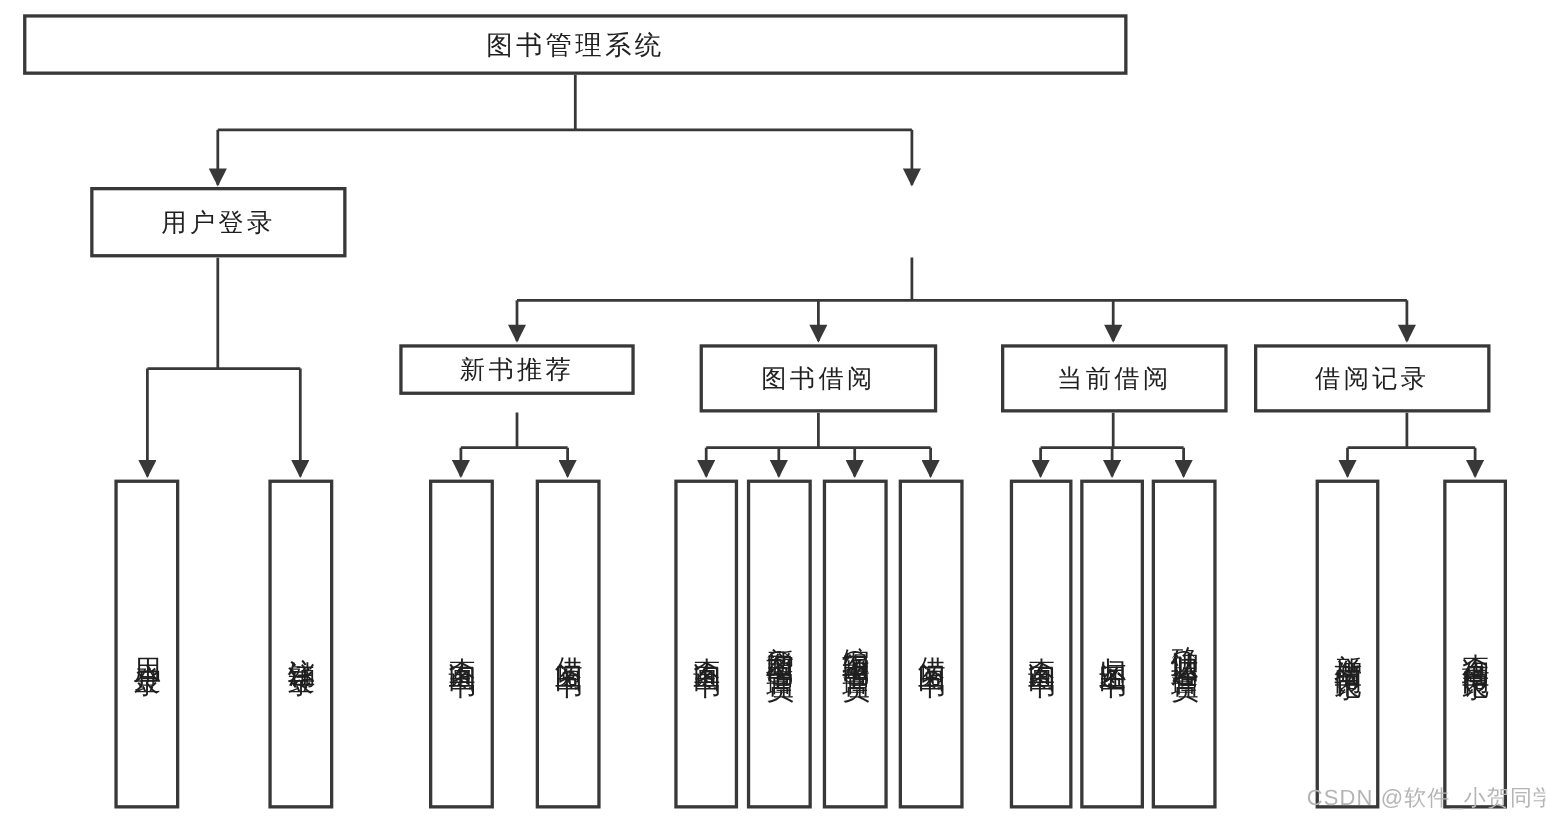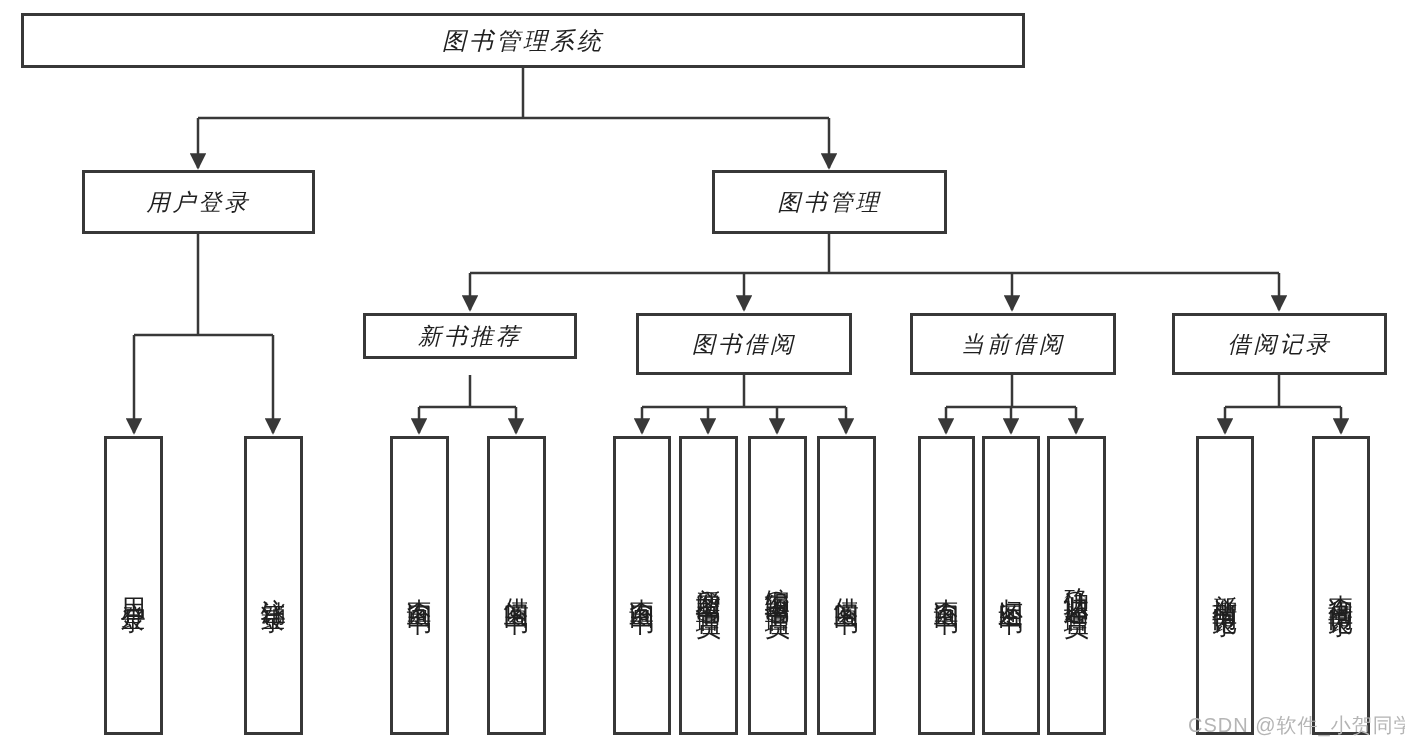--- a/index.html
+++ b/index.html
@@ -8,21 +8,21 @@
     background:#ffffff;
     font-family:"Liberation Sans","DejaVu Sans",sans-serif;
   }
   .connectors{position:absolute;left:0;top:0;width:1405px;height:747px;pointer-events:none;}
   .node{
     position:absolute;box-sizing:border-box;
     border:3px solid #383838;background:#ffffff;
     display:flex;align-items:center;justify-content:center;
     color:#1f1f1f;
   }
-  .h-node .lbl{font-size:23px;letter-spacing:3px;white-space:nowrap;font-style:italic;}
+  .h-node .lbl{font-size:23px;letter-spacing:3px;white-space:nowrap;}
   .root-node .lbl{font-size:24px;letter-spacing:3px;}
   .leaf{border-width:3px;}
   .leaf .lbl{
     writing-mode:vertical-rl;text-orientation:mixed;
     font-size:25px;line-height:1.05;letter-spacing:4px;
     white-space:nowrap;
   }
   .watermark{
     position:absolute;left:1188px;top:712px;
     font-size:20px;color:#b5b5b5;letter-spacing:1px;white-space:nowrap;
@@ -75,34 +75,31 @@
     <line x1="1341" y1="407" x2="1341" y2="433" stroke="#383838" stroke-width="2.5" marker-end="url(#arrow)"></line>
   </svg>
 
   <div class="node root-node h-node" style="left:21px;top:13px;width:1004px;height:55px">
     <span class="lbl">图书管理系统</span>
   </div>
 
   <div class="node h-node" style="left:82px;top:170px;width:233px;height:64px">
     <span class="lbl">用户登录</span>
   </div>
-  <div class="node h-node" style="left:712px;top:170px;width:235px;height:64px">
-    <span class="lbl">图书管理</span>
-  </div>
 
   <div class="node h-node" style="left:363px;top:313px;width:214px;height:46px">
     <span class="lbl">新书推荐</span>
   </div>
   <div class="node h-node" style="left:636px;top:313px;width:216px;height:62px">
     <span class="lbl">图书借阅</span>
   </div>
   <div class="node h-node" style="left:910px;top:313px;width:206px;height:62px">
     <span class="lbl">当前借阅</span>
   </div>
-  <div class="node h-node" style="left:1172px;top:313px;width:215px;height:62px">
+  <div class="node h-node" style="left:1140px;top:313px;width:215px;height:62px">
     <span class="lbl">借阅记录</span>
   </div>
 
   <div class="node leaf" style="left:104px;top:436px;width:59px;height:299px">
     <span class="lbl">用户登录</span>
   </div>
   <div class="node leaf" style="left:244px;top:436px;width:59px;height:299px">
     <span class="lbl">注销登录</span>
   </div>
 

